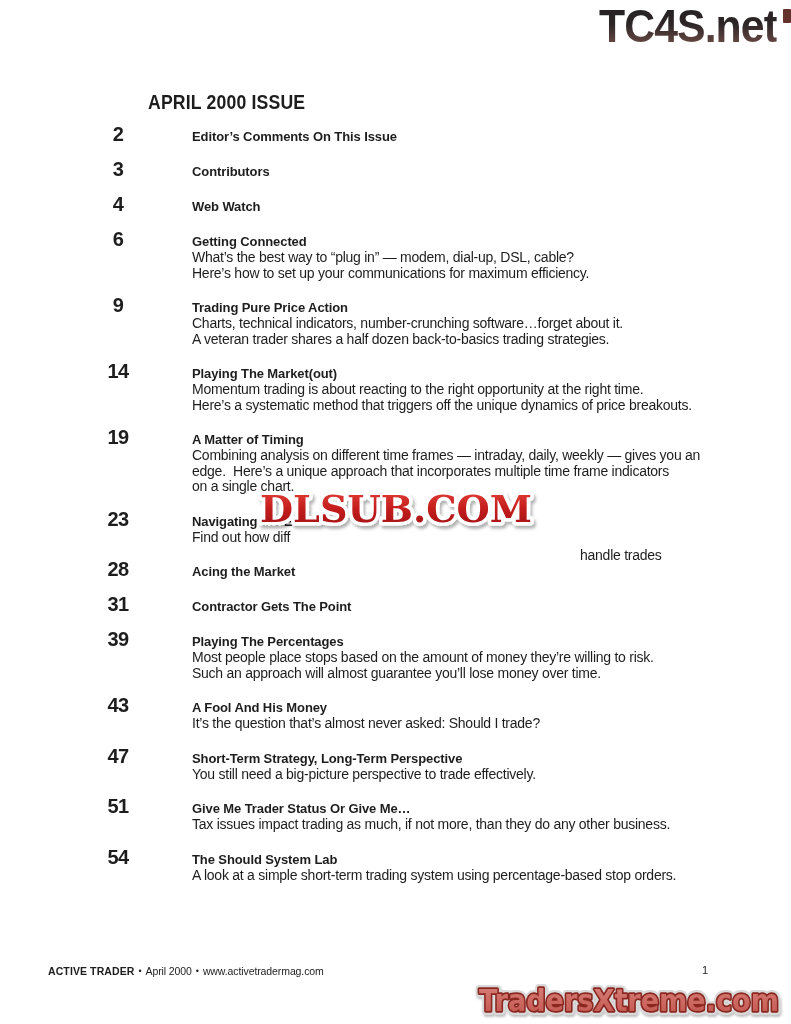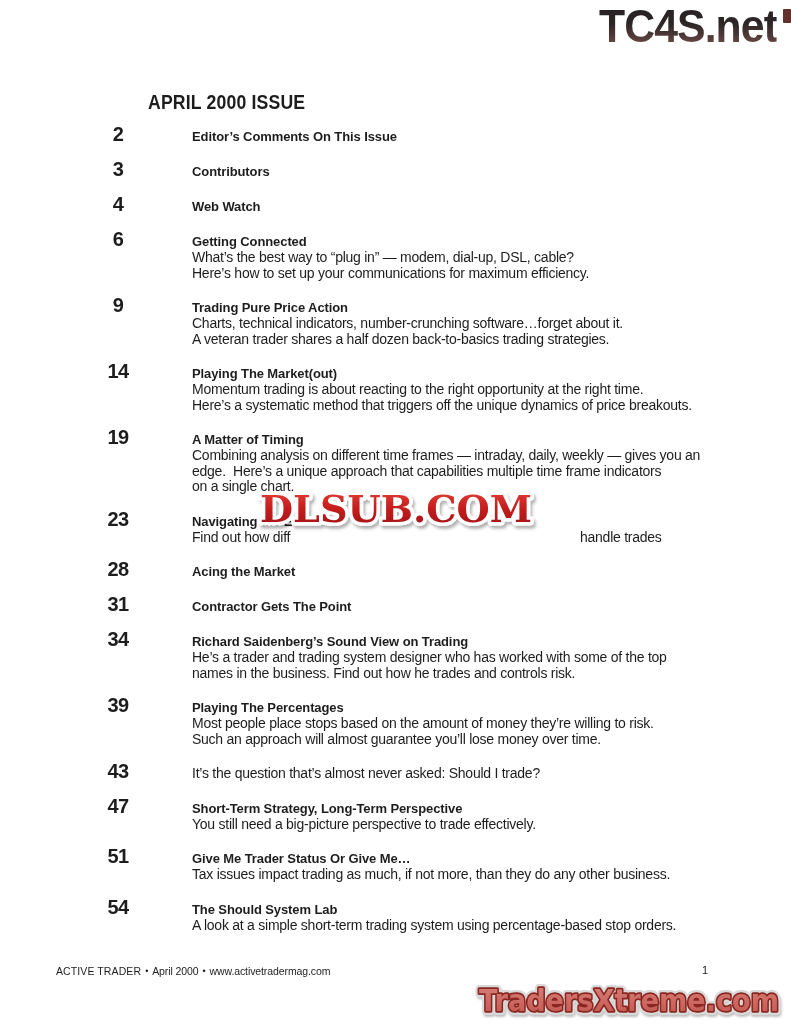--- a/index.html
+++ b/index.html
@@ -45,31 +45,31 @@
   .toc-body{flex:1;min-width:0;padding-left:44px;}
   .toc-title{
     font-size:13px;font-weight:700;line-height:16px;letter-spacing:-0.1px;
     white-space:pre-wrap;
   }
   .toc-desc{
     font-size:14px;font-weight:400;line-height:15.5px;letter-spacing:-0.25px;
     white-space:pre-wrap;
   }
   .toc-desc.split{position:relative;}
-  .toc-desc.split .split-right{position:absolute;left:388px;top:0;white-space:nowrap;text-align:right;}
+  .toc-desc.split .split-right{position:absolute;left:388px;top:18px;white-space:nowrap;text-align:right;}
 
   
   .wm-mid{position:absolute;left:250px;top:482px;width:300px;height:56px;}
 
   
   .footer-left{
     position:absolute;left:48px;top:965px;
     font-size:10.5px;line-height:13px;letter-spacing:-0.1px;white-space:nowrap;
   }
-  .footer-left .mag{font-weight:400;letter-spacing:0.1px;margin-left:8px;}
+  .footer-left .mag{font-weight:700;letter-spacing:0.1px;}
   .footer-left .dot{margin:0 4px;font-size:9px;position:relative;top:-1px;}
   .footer-page{
     position:absolute;left:702px;top:964px;
     font-size:11px;line-height:13px;
   }
 
   
   .wm-bottom{position:absolute;left:468px;top:978px;width:323px;height:46px;}
 </style>
 </head>
@@ -129,21 +129,21 @@
     <div class="toc-desc">Momentum trading is about reacting to the right opportunity at the right time.</div>
             <div class="toc-desc">Here’s a systematic method that triggers off the unique dynamics of price breakouts.</div>
           </div>
   </div>
 
   <div class="toc-entry" data-page="19">
     <div class="toc-num">19</div>
     <div class="toc-body">
       <div class="toc-title">A Matter of Timing</div>
     <div class="toc-desc">Combining analysis on different time frames — intraday, daily, weekly — gives you an</div>
-            <div class="toc-desc">edge.  Here’s a unique approach that capabilities multiple time frame indicators</div>
+            <div class="toc-desc">edge.  Here’s a unique approach that incorporates multiple time frame indicators</div>
             <div class="toc-desc">on a single chart.</div>
           </div>
   </div>
 
   <div class="toc-entry" data-page="23">
     <div class="toc-num">23</div>
     <div class="toc-body">
       <div class="toc-title">Navigating the E</div>
     <div class="toc-desc split"><span>Find out how diff</span><span class="split-right">handle trades</span></div>
           </div>
@@ -156,41 +156,34 @@
     </div>
   </div>
 
   <div class="toc-entry" data-page="31">
     <div class="toc-num">31</div>
     <div class="toc-body">
       <div class="toc-title">Contractor Gets The Point</div>
     </div>
   </div>
 
-  <div class="toc-entry" data-page="34">
-    <div class="toc-num">34</div>
-    <div class="toc-body">
-      <div class="toc-title">Richard Saidenberg’s Sound View on Trading</div>
-    <div class="toc-desc">He’s a trader and trading system designer who has worked with some of the top</div>
-            <div class="toc-desc">names in the business. Find out how he trades and controls risk.</div>
-          </div>
-  </div>
 
   <div class="toc-entry" data-page="39">
     <div class="toc-num">39</div>
     <div class="toc-body">
       <div class="toc-title">Playing The Percentages</div>
     <div class="toc-desc">Most people place stops based on the amount of money they’re willing to risk.</div>
             <div class="toc-desc">Such an approach will almost guarantee you’ll lose money over time.</div>
           </div>
   </div>
 
   <div class="toc-entry" data-page="43">
     <div class="toc-num">43</div>
     <div class="toc-body">
+      <div class="toc-title">A Fool And His Money</div>
     <div class="toc-desc">It’s the question that’s almost never asked: Should I trade?</div>
           </div>
   </div>
 
   <div class="toc-entry" data-page="47">
     <div class="toc-num">47</div>
     <div class="toc-body">
       <div class="toc-title">Short-Term Strategy, Long-Term Perspective</div>
     <div class="toc-desc">You still need a big-picture perspective to trade effectively.</div>
           </div>

